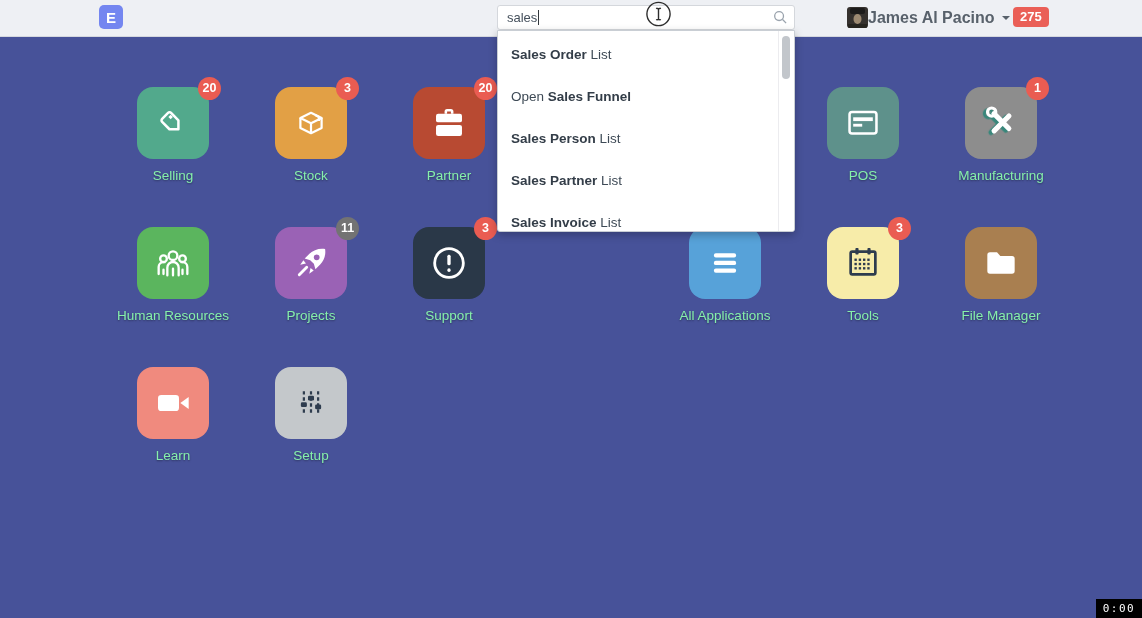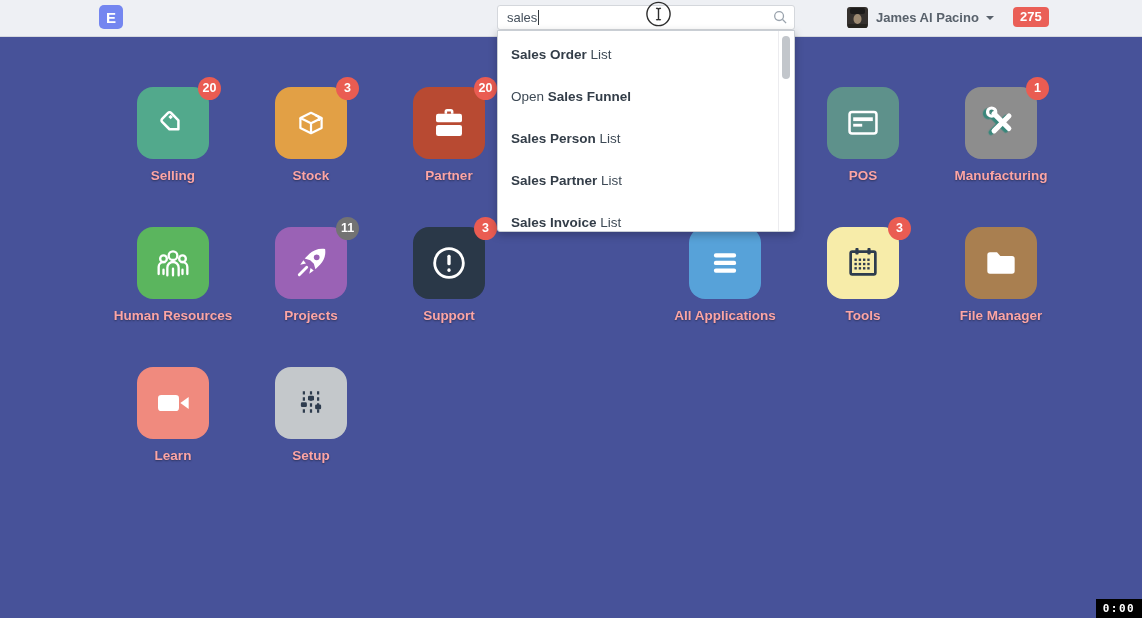--- a/index.html
+++ b/index.html
@@ -10,21 +10,21 @@
   .navbar { position:absolute; top:0; left:0; right:0; height:37px; background:#eef0f4; border-bottom:1px solid #d5d8df; z-index:40; }
   .logo { position:absolute; left:99px; top:5px; width:24px; height:24px; border-radius:5px;
           color:#fff; font-size:15px; font-weight:bold; display:flex; align-items:center; justify-content:center; cursor:pointer; }
   .search-wrap { position:absolute; left:497px; top:5px; width:298px; height:25px; }
   .search-input { width:100%; height:100%; border:1px solid #d4d7dc; border-radius:3px; background:#fff;
           padding:0 26px 0 9px; font-size:13px; color:#45505c; font-family:inherit; outline:none; }
   .caret-line { position:absolute; left:41px; top:5px; width:1px; height:15px; background:#33383d; pointer-events:none; }
   .search-glass { position:absolute; right:7px; top:5px; width:15px; height:15px; cursor:pointer; }
   .user { position:absolute; left:847px; top:7px; display:flex; align-items:center; cursor:pointer; }
   .avatar { width:21px; height:21px; border-radius:3px; overflow:hidden; }
-  .user-name { margin-left:8px; font-size:13px; font-weight:bold; color:#58616b; }
+  .user-name { font-size:16px; font-weight:bold; color:#58616b; }
   .caret-down { margin-left:7px; width:0; height:0; border-left:4px solid transparent; border-right:4px solid transparent; border-top:4px solid #58616b; }
   .nav-badge { position:absolute; left:1013px; top:7px; height:20px; line-height:20px; padding:0 7px; border-radius:4px;
           color:#fff; font-weight:bold; font-size:13px; cursor:pointer; }
 
   
   .dropdown { position:absolute; left:497px; top:30px; width:298px; height:202px; background:#fff;
           border:1px solid #c9ced4; border-radius:0 0 3px 3px; box-shadow:0 3px 9px rgba(0,0,0,0.25);
           overflow:hidden; z-index:50; }
   .dd-list { padding-top:3px; }
   .dd-item { height:42px; line-height:42px; padding-left:13px; font-size:13.5px; color:#3e4a56; cursor:pointer; white-space:pre; }
@@ -34,27 +34,27 @@
 
   
   .desk { position:absolute; left:104px; top:87px; width:966px; height:480px; }
   .tile { position:absolute; width:138px; text-align:center; cursor:pointer; }
   .r1 { top:0; } .r2 { top:140px; } .r3 { top:280px; }
   .c1 { left:0; } .c2 { left:138px; } .c3 { left:276px; } .c4 { left:414px; } .c5 { left:552px; } .c6 { left:690px; } .c7 { left:828px; }
   .tile-icon { position:relative; width:72px; height:72px; border-radius:16px; margin:0 auto;
           display:flex; align-items:center; justify-content:center; }
   .badge { position:absolute; top:-10px; right:-12px; min-width:23px; height:23px; line-height:23px; padding:0 4px;
           border-radius:12px; color:#fff; font-size:12.5px; font-weight:bold; text-align:center; }
-  .tile-label { margin-top:9px; color:#fca5a5; font-weight:bold; font-size:13.5px; text-shadow:0 1px 2px rgba(0,0,0,0.4); }
+  .tile-label { margin-top:9px; color:#86efac; font-weight:normal; font-size:13.5px; text-shadow:0 1px 2px rgba(0,0,0,0.4); }
   .mfg-g { filter:drop-shadow(-1.5px 1.5px 0 rgba(47,134,121,0.9)); }
 
   
   .cursor { position:absolute; left:644px; top:0; z-index:100; pointer-events:none; }
   .rec-timer { position:absolute; right:0; bottom:0; width:46px; height:19px; background:#000; color:#fff;
-          font-family:"DejaVu Sans Mono", monospace; font-size:11px; font-weight:bold; letter-spacing:1.5px;
+          font-family:"DejaVu Sans Mono", monospace; font-size:11px; font-weight:normal; letter-spacing:1.5px;
           display:flex; align-items:center; justify-content:center; z-index:90; }
 </style>
 </head>
 <body>
 
 <div class="screen" style="background: rgb(71, 82, 153); --c: #475299;">
 
   <div class="navbar" style="background: rgb(238, 240, 244); --c: #eef0f4;">
     <div class="logo" style="background: rgb(116, 134, 240); --c: #7486f0;">E</div>
 

